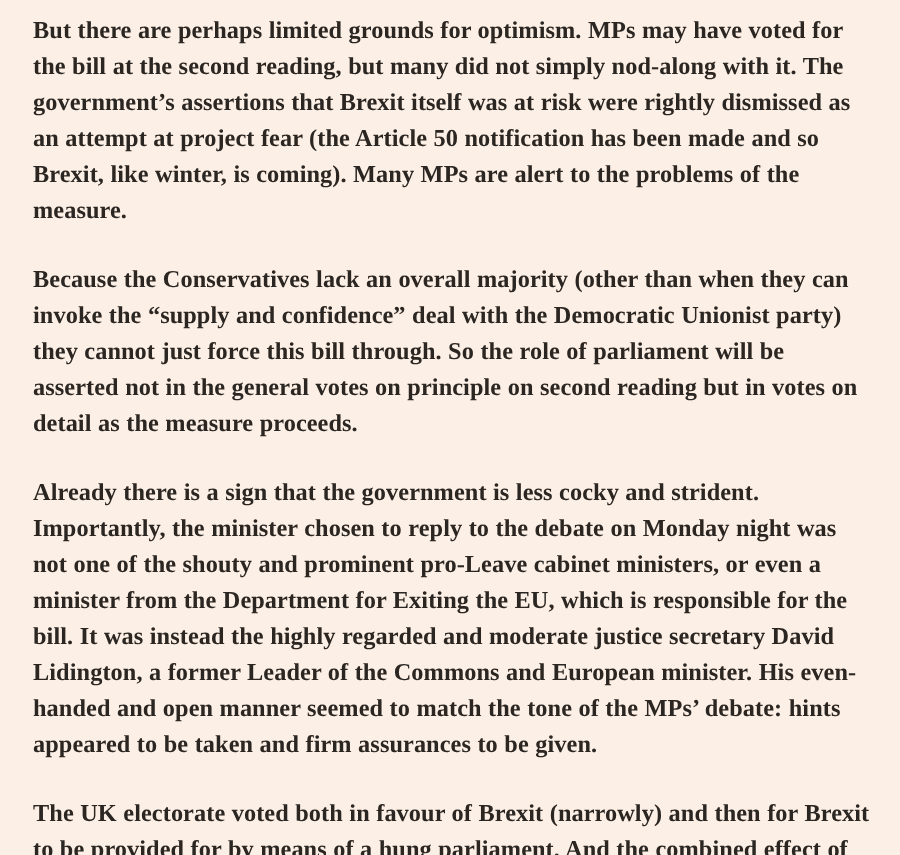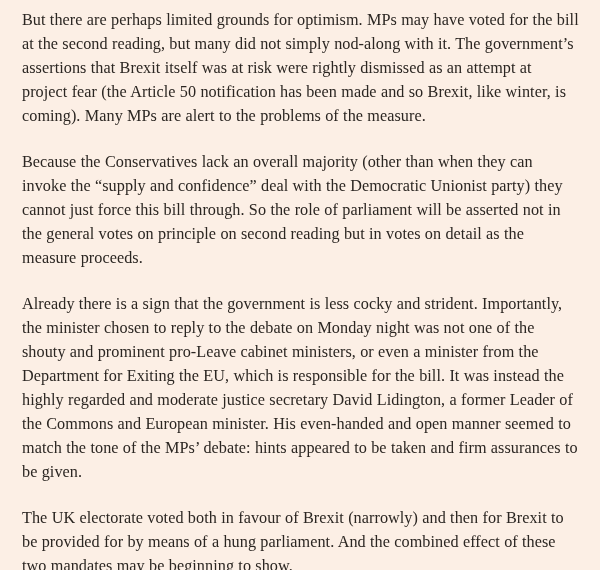--- a/index.html
+++ b/index.html
@@ -13,20 +13,21 @@
     font-family: "Liberation Serif", "DejaVu Serif", serif;
     color: #2b2622;
     overflow: hidden;
   }
   .article {
     box-sizing: border-box;
     width: 600px;
     height: 507px;
     padding: 8px 20px 0 22px;
     background: #fcefe5;
+    font-weight: bold;
   }
   .para {
     margin: 0 0 22px 0;
     font-size: 16.2px;
     line-height: 24px;
     letter-spacing: 0.06px;
     word-spacing: 0.2px;
     text-align: left;
     color: #2b2622;
     max-width: 560px;

